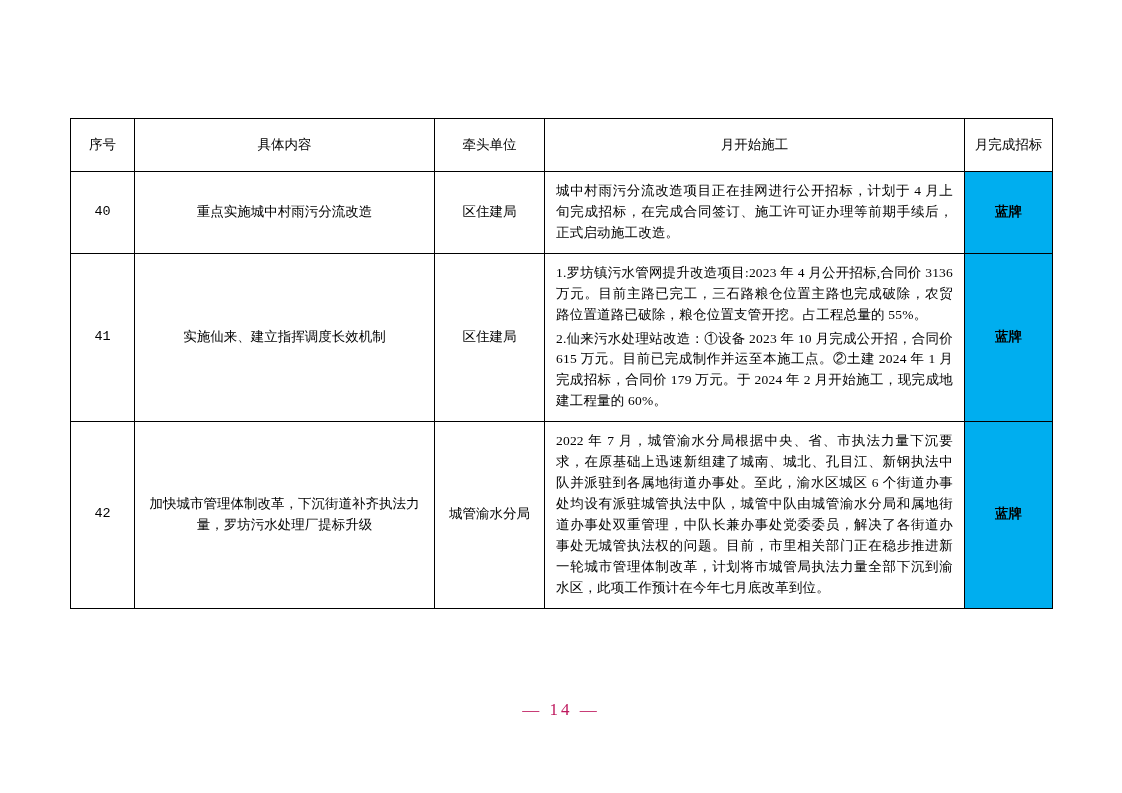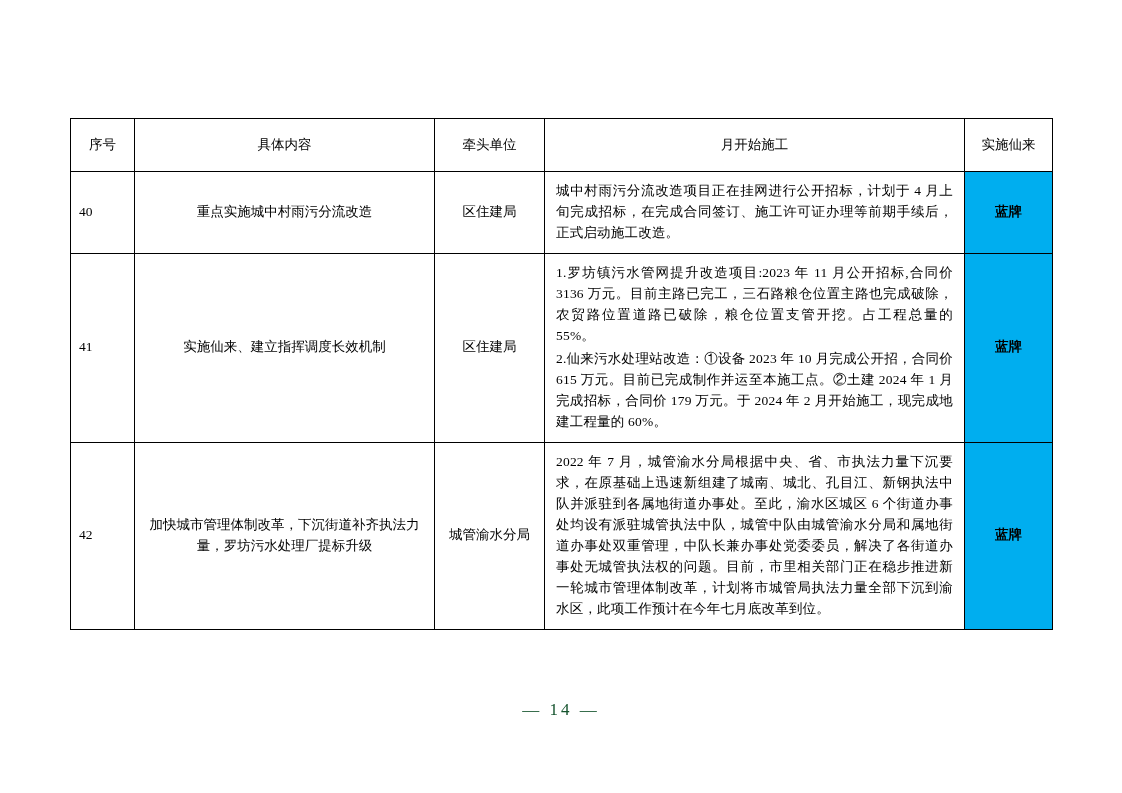--- a/index.html
+++ b/index.html
@@ -42,21 +42,23 @@
     height: 40px;
     padding: 4px 6px;
   }
   col.c-seq { width: 64px; }
   col.c-content { width: 300px; }
   col.c-unit { width: 110px; }
   col.c-progress { width: 420px; }
   col.c-flag { width: 88px; }
 
   td.seq {
+    text-align: center;
     font-size: 14px;
+    font-family: Liberation Mono, monospace;
   }
   td.content {
     text-align: center;
     font-size: 14px;
     line-height: 1.8;
     padding-left: 14px;
     padding-right: 10px;
   }
   td.unit {
     text-align: center;
@@ -87,21 +89,21 @@
     text-align: center;
     font-weight: bold;
   }
   .footer {
     position: absolute;
     left: 0;
     top: 700px;
     width: 1122px;
     text-align: center;
     font-size: 17px;
-    color: #14532d;
+    color: #be185d;
     font-family: "Liberation Serif", "DejaVu Serif", serif;
   }
   .footer .pagenum {
     letter-spacing: 3px;
   }
 </style>
 </head>
 <body>
 
 <div class="page">
@@ -114,41 +116,41 @@
         <col class="c-unit">
         <col class="c-progress">
         <col class="c-flag">
       </colgroup>
       <thead>
         <tr>
           <th>序号</th>
           <th>具体内容</th>
           <th>牵头单位</th>
           <th>月开始施工</th>
-          <th>实施仙来</th>
+          <th>月完成招标</th>
         </tr>
       </thead>
       <tbody>
         <tr>
           <td class="seq">40</td>
           <td class="content">重点实施城中村雨污分流改造</td>
           <td class="unit">区住建局</td>
           <td class="progress">
             <p>城中村雨污分流改造项目正在挂网进行公开招标，计划于 4 月上旬完成招标，在完成合同签订、施工许可证办理等前期手续后，正式启动施工改造。</p>
           </td>
           <td class="flag">
             <span class="flag-inner">蓝牌</span>
           </td>
         </tr>
         <tr>
           <td class="seq">41</td>
           <td class="content">实施仙来、建立指挥调度长效机制</td>
           <td class="unit">区住建局</td>
           <td class="progress">
-            <p>1.罗坊镇污水管网提升改造项目:2023 年 11 月公开招标,合同价 3136 万元。目前主路已完工，三石路粮仓位置主路也完成破除，农贸路位置道路已破除，粮仓位置支管开挖。占工程总量的 55%。</p>
+            <p>1.罗坊镇污水管网提升改造项目:2023 年 4 月公开招标,合同价 3136 万元。目前主路已完工，三石路粮仓位置主路也完成破除，农贸路位置道路已破除，粮仓位置支管开挖。占工程总量的 55%。</p>
             <p>2.仙来污水处理站改造：①设备 2023 年 10 月完成公开招，合同价 615 万元。目前已完成制作并运至本施工点。②土建 2024 年 1 月完成招标，合同价 179 万元。于 2024 年 2 月开始施工，现完成地建工程量的 60%。</p>
           </td>
           <td class="flag">
             <span class="flag-inner">蓝牌</span>
           </td>
         </tr>
         <tr>
           <td class="seq">42</td>
           <td class="content">加快城市管理体制改革，下沉街道补齐执法力量，罗坊污水处理厂提标升级</td>
           <td class="unit">城管渝水分局</td>

